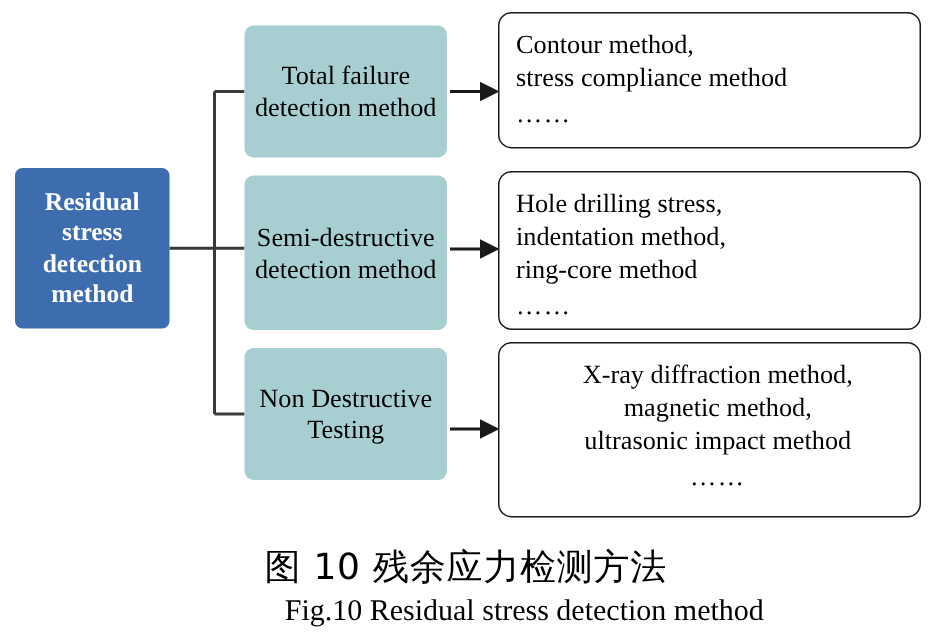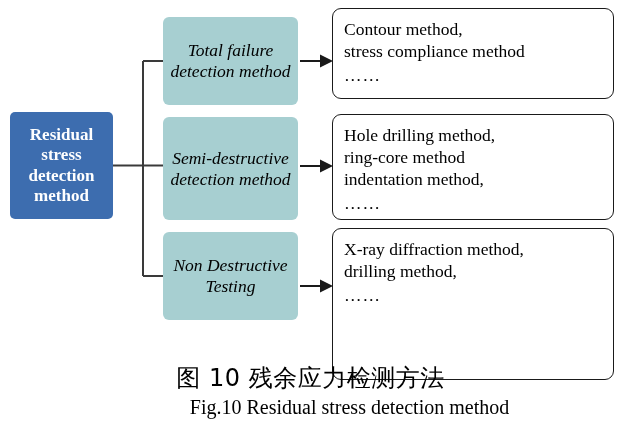--- a/index.html
+++ b/index.html
@@ -53,41 +53,41 @@
 
   
   .node-cat {
     left: 163px;
     width: 135px;
     background: #A7CFD1;
     border-radius: 6px;
     color: #000000;
     font-size: 17.5px;
   }
-  .node-cat .node-text { padding: 0 6px; font-style: italic; }
+  .node-cat .node-text { padding: 0 6px; }
   .cat-0 { top: 17px;  height: 88px; }
   .cat-1 { top: 117px; height: 103px; align-items: center; }
   .cat-2 { top: 232px; height: 88px; justify-content: flex-end; }
 
   
   .node-det {
     left: 332px;
     width: 282px;
     background: #ffffff;
     border: 1.6px solid #1a1a1a;
     border-radius: 9px;
     display: block;
     text-align: left;
     font-size: 17.5px;
     padding: 9px 0 6px 11px;
     line-height: 1.26;
   }
   .det-0 { top: 8px;   height: 91px; }
   .det-1 { top: 114px; height: 106px; }
-  .det-2 { top: 228px; height: 152px; }
+  .det-2 { top: 228px; height: 117px; text-align: center; }
   .det-line { white-space: nowrap; }
   .det-ellipsis {
     letter-spacing: 1px;
     font-size: 17.5px;
     margin-top: 2px;
   }
 
   
   .caption {
     position: absolute;
@@ -153,28 +153,29 @@
     <span class="node-text">Non Destructive Testing</span>
   </div>
 
   <div class="node node-det det-0">
     <div class="det-line">Contour method,</div>
     <div class="det-line">stress compliance method</div>
     <div class="det-ellipsis">……</div>
   </div>
 
   <div class="node node-det det-1">
-    <div class="det-line">Hole drilling method,</div>
+    <div class="det-line">Hole drilling stress,</div>
+    <div class="det-line">indentation method,</div>
     <div class="det-line">ring-core method</div>
-    <div class="det-line">indentation method,</div>
     <div class="det-ellipsis">……</div>
   </div>
 
   <div class="node node-det det-2">
     <div class="det-line">X-ray diffraction method,</div>
-    <div class="det-line">drilling method,</div>
+    <div class="det-line">magnetic method,</div>
+    <div class="det-line">ultrasonic impact method</div>
     <div class="det-ellipsis">……</div>
   </div>
 
   <div class="caption caption-cn">图 10  残余应力检测方法</div>
   <div class="caption caption-en">Fig.10 Residual stress detection method</div>
 
 </div>
 
 </body></html>

